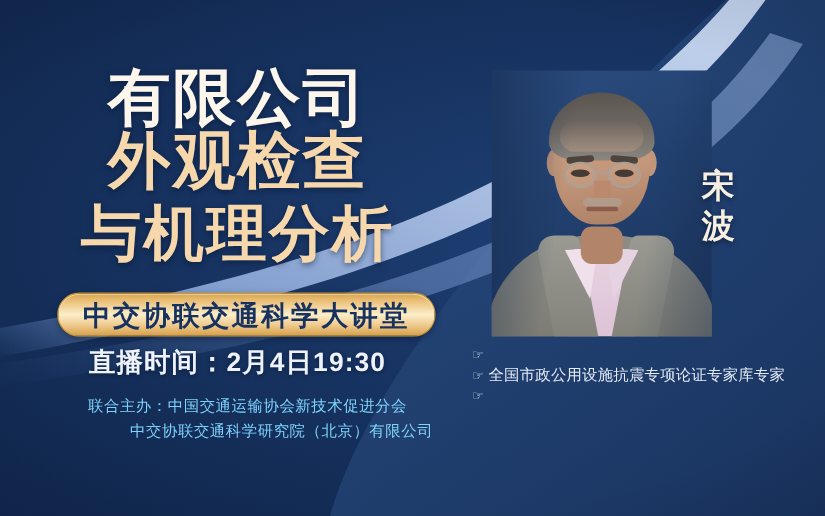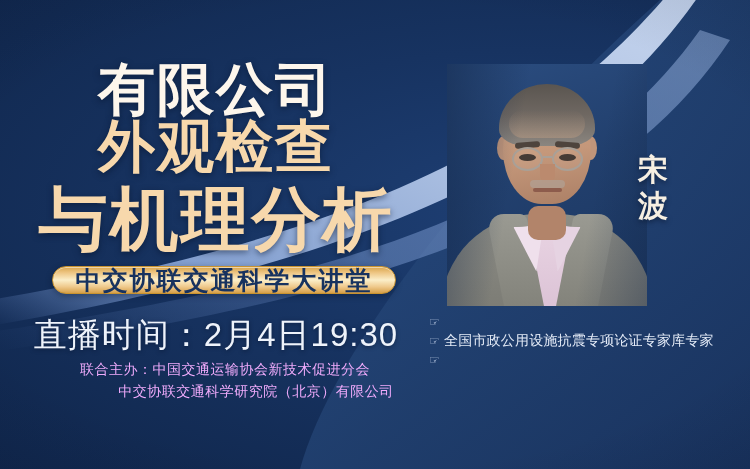--- a/index.html
+++ b/index.html
@@ -122,51 +122,51 @@
   .title{
     position:absolute; left:0; top:62px; width:432px;
     text-align:center;
     font-weight:bold;
     letter-spacing:2px;
     line-height:.98;
   }
   .title .l1,.title .l2,.title .l3{ display:block; white-space:nowrap; }
   .title .l1{ font-size:57px; color:#fdf6ec; text-shadow:0 2px 6px rgba(6,18,42,.55); }
   .title .l2{ font-size:57px; color:#f7d8ac; margin-top:6px; text-shadow:0 2px 6px rgba(6,18,42,.55);font-family:Liberation Mono, monospace; }
-  .title .l3{ font-size:69px; color:#f7d8ac; margin-top:6px; text-shadow:0 2px 6px rgba(6,18,42,.55); }
+  .title .l3{ font-size:55px; color:#f7d8ac; margin-top:6px; text-shadow:0 2px 6px rgba(6,18,42,.55); }
 
   
   .pill{
     position:absolute; left:52px; top:266px;
-    width:344px; height:28px;
+    width:344px; height:40px;
     border-radius:20px;
     background:linear-gradient(180deg,#d9a54c 0%,#eec684 22%,#fbeec9 50%,#efc98c 76%,#d6a04a 100%);
     border:1px solid #c9932f;
     box-shadow:0 2px 6px rgba(5,14,34,.4), inset 0 1px 0 rgba(255,255,255,.5);
     display:flex; align-items:center; justify-content:center;
   }
   .pill span{
     font-size:25px; font-weight:bold; letter-spacing:2px;
     color:#17325f; white-space:nowrap;
   }
 
   
   .livetime{
     position:absolute; left:0; top:313px; width:432px;
     text-align:center;
-    font-size:33px; font-weight:normal; letter-spacing:1px;
+    font-size:24px; font-weight:bold; letter-spacing:1px;
     color:#eef3fb; white-space:nowrap;
     text-shadow:0 1px 4px rgba(6,18,42,.6);
   }
 
   
   .org{
     position:absolute; left:0; top:358px; width:450px;
     text-align:center;
-    color:#f0abfc; font-size:14px; line-height:22px; letter-spacing:.5px;
+    color:#7dd3fc; font-size:14px; line-height:22px; letter-spacing:.5px;
   }
   .org .o2{ padding-left:62px; }
 
   
   .sname{
     position:absolute; left:631px; top:152px;
     width:44px;
     font-size:30px; font-weight:bold; color:#f6efe2;
     line-height:36px; text-align:center;
     text-shadow:0 2px 5px rgba(6,18,42,.6);

